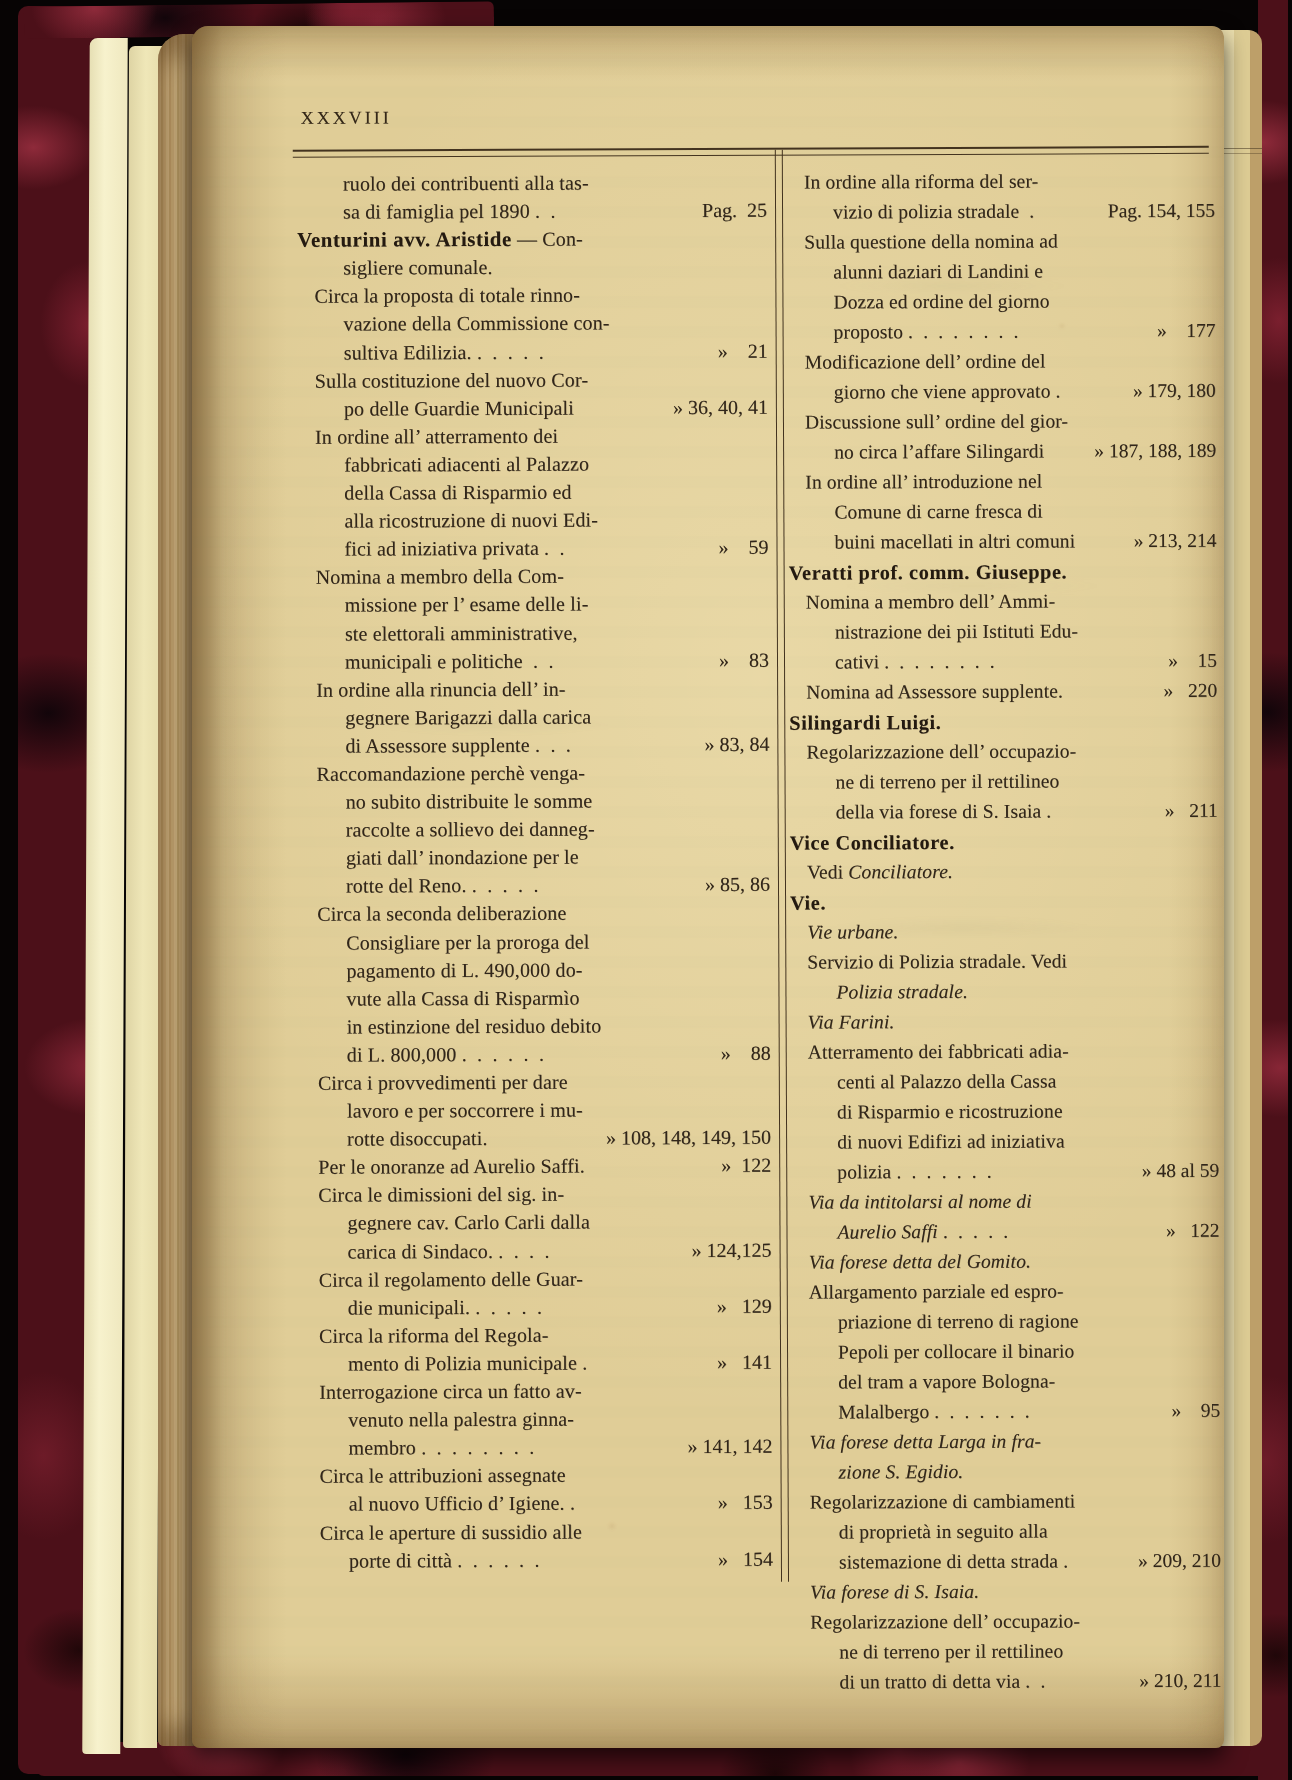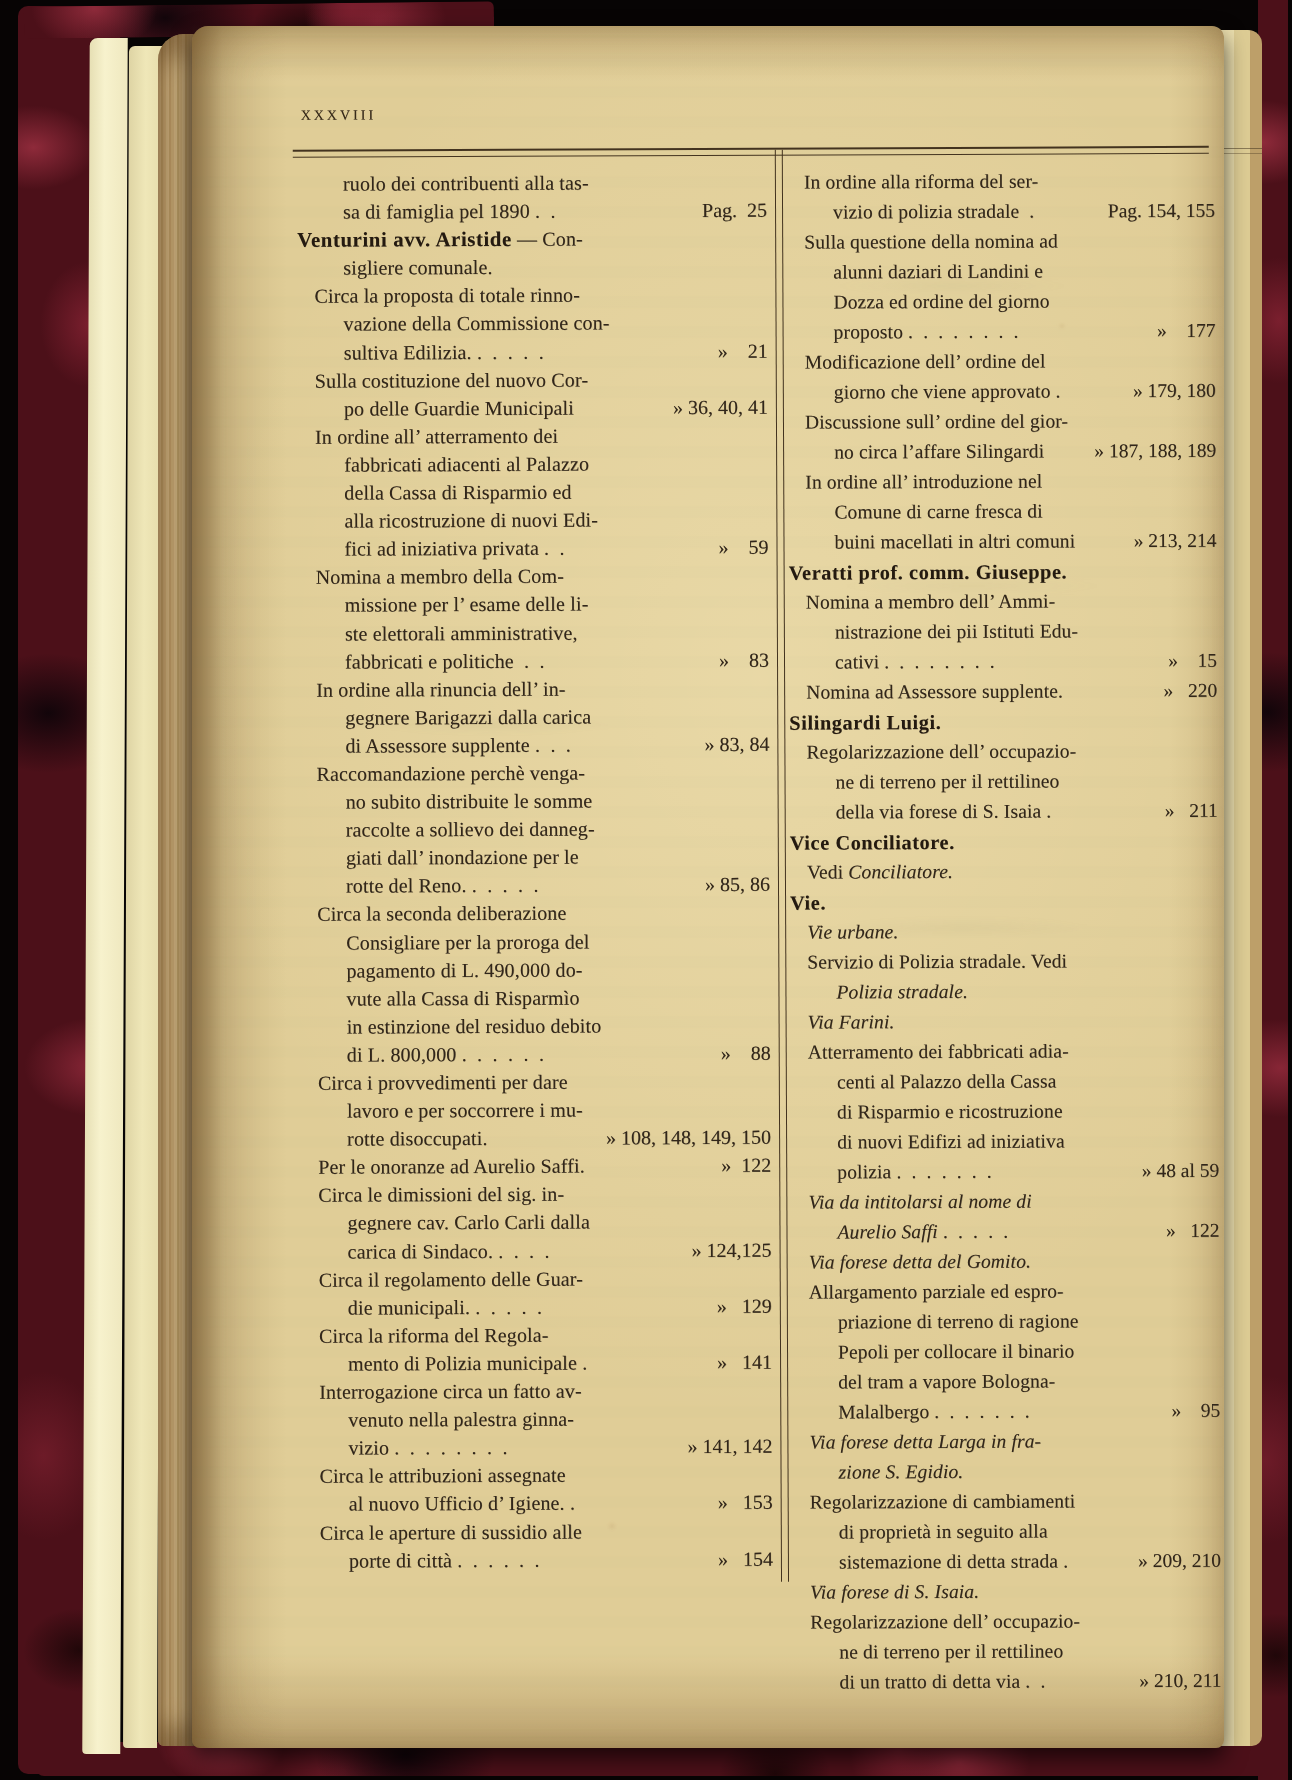--- a/index.html
+++ b/index.html
@@ -47,21 +47,21 @@
     background:
       radial-gradient(7px 5px at 220px 840px, rgba(150,90,40,.30), rgba(150,90,40,0) 70%),
       radial-gradient(5px 4px at 870px 300px, rgba(150,90,40,.28), rgba(150,90,40,0) 70%),
       radial-gradient(6px 6px at 420px 1500px, rgba(140,85,40,.25), rgba(140,85,40,0) 70%),
       radial-gradient(160px 14px at 760px 260px, rgba(118,128,92,.10), rgba(118,128,92,0) 75%),
       radial-gradient(180px 14px at 780px 560px, rgba(118,128,92,.09), rgba(118,128,92,0) 75%),
       radial-gradient(170px 14px at 770px 900px, rgba(118,128,92,.09), rgba(118,128,92,0) 75%),
       radial-gradient(160px 14px at 300px 700px, rgba(118,128,92,.08), rgba(118,128,92,0) 75%),
       repeating-linear-gradient(0deg, rgba(118,128,92,.035) 0 12px, rgba(118,128,92,0) 12px 30px);}
   .content{position:absolute;inset:0;z-index:2;transform:rotate(-0.25deg);color:#31261a;}
-  .folio{position:absolute;left:112px;top:80px;font-size:14px;letter-spacing:3px;color:#352818;
+  .folio{position:absolute;left:112px;top:80px;font-size:18px;letter-spacing:3px;color:#352818;
          text-shadow:.3px .3px 0 rgba(50,38,24,.4);}
   .hrule{position:absolute;left:104px;top:122px;width:916px;height:5px;
          border-top:2px solid #43331f;border-bottom:1.8px solid #43331f;}
   .vrule{position:absolute;left:586px;top:124px;width:6px;height:1432px;
          border-left:1.8px solid #43331f;border-right:1.8px solid #43331f;}
   .col{position:absolute;top:142px;}
   .col-left{left:108px;width:470px;}
   .col-right{left:598px;width:428px;}
   .line{display:flex;justify-content:space-between;align-items:baseline;}
   .col-left .line{height:28.1px;line-height:28.1px;font-size:20px;}
@@ -146,21 +146,21 @@
           <div class="line ind1">
             <span class="line-text"><span class="seg plain">Nomina a membro della Com-</span></span>
           </div>
           <div class="line ind2">
             <span class="line-text"><span class="seg plain">missione per l’ esame delle li-</span></span>
           </div>
           <div class="line ind2">
             <span class="line-text"><span class="seg plain">ste elettorali amministrative,</span></span>
           </div>
           <div class="line ind2">
-            <span class="line-text"><span class="seg plain">fabbricati e politiche  .  .</span></span>
+            <span class="line-text"><span class="seg plain">municipali e politiche  .  .</span></span>
             <span class="line-ref">»    83</span>
           </div>
           <div class="line ind1">
             <span class="line-text"><span class="seg plain">In ordine alla rinuncia dell’ in-</span></span>
           </div>
           <div class="line ind2">
             <span class="line-text"><span class="seg plain">gegnere Barigazzi dalla carica</span></span>
           </div>
           <div class="line ind2">
             <span class="line-text"><span class="seg plain">di Assessore supplente .  .  .</span></span>
@@ -239,21 +239,21 @@
             <span class="line-text"><span class="seg plain">mento di Polizia municipale .</span></span>
             <span class="line-ref">»   141</span>
           </div>
           <div class="line ind1">
             <span class="line-text"><span class="seg plain">Interrogazione circa un fatto av-</span></span>
           </div>
           <div class="line ind2">
             <span class="line-text"><span class="seg plain">venuto nella palestra ginna-</span></span>
           </div>
           <div class="line ind2">
-            <span class="line-text"><span class="seg plain">vizio .  .  .  .  .  .  .  .</span></span>
+            <span class="line-text"><span class="seg plain">membro .  .  .  .  .  .  .  .</span></span>
             <span class="line-ref">» 141, 142</span>
           </div>
           <div class="line ind1">
             <span class="line-text"><span class="seg plain">Circa le attribuzioni assegnate</span></span>
           </div>
           <div class="line ind2">
             <span class="line-text"><span class="seg plain">al nuovo Ufficio d’ Igiene. .</span></span>
             <span class="line-ref">»   153</span>
           </div>
           <div class="line ind1">

